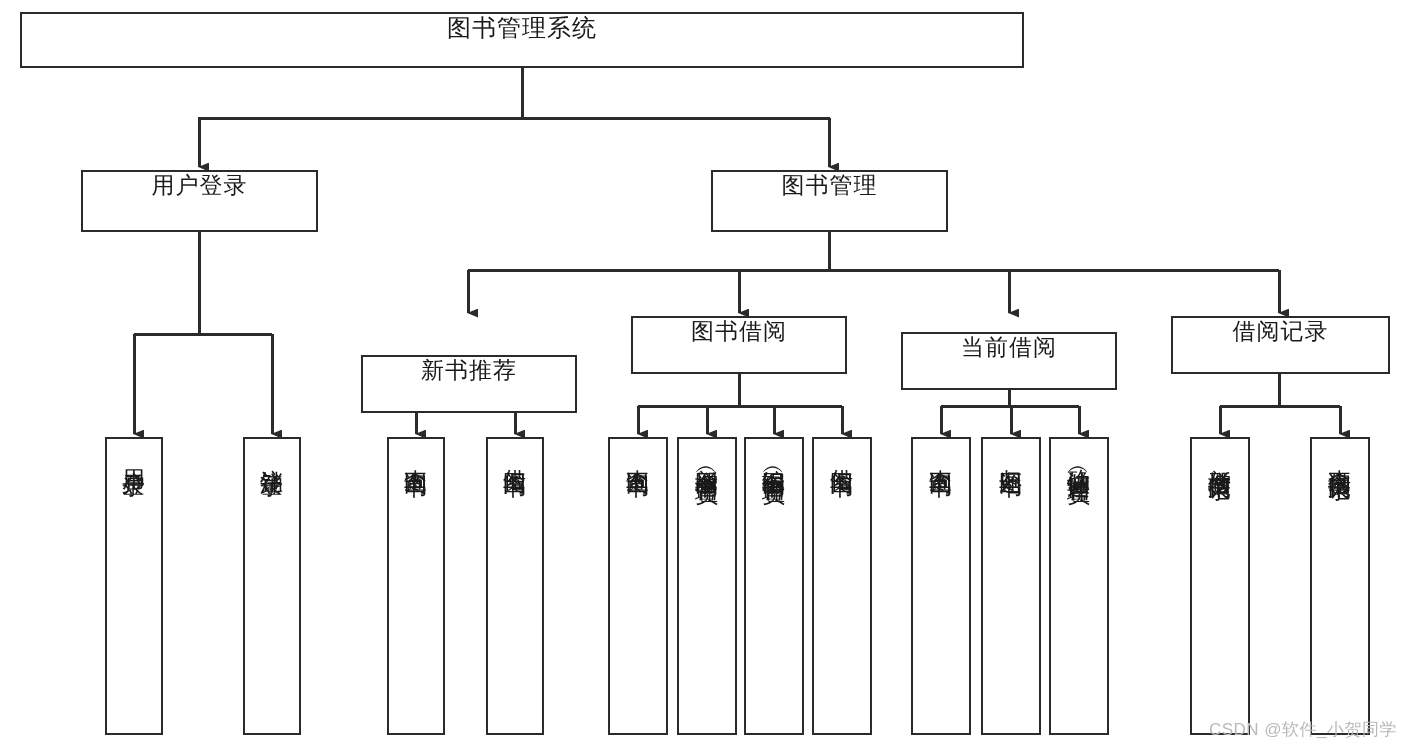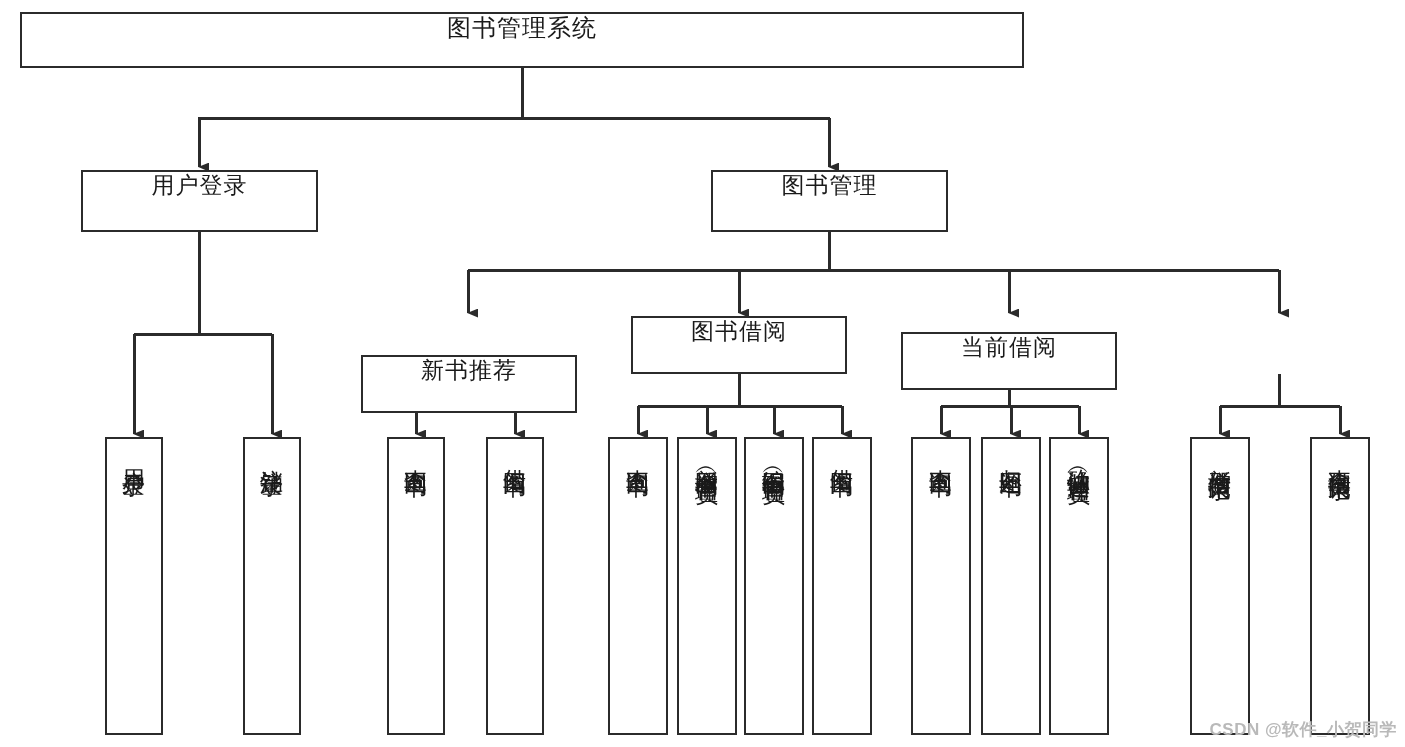--- a/index.html
+++ b/index.html
@@ -52,21 +52,20 @@
   }
   #watermark{
     position:absolute;
     right:8px;
     bottom:6px;
     font-size:17px;
     color:#b9b9b9;
     letter-spacing:0.5px;
     white-space:nowrap;
     font-family:"Liberation Sans","DejaVu Sans",sans-serif;
-    font-weight:bold;
   }
 </style>
 </head>
 <body>
 
 <div id="diagram-root">
 
   <svg id="edges" viewBox="0 0 1405 747" xmlns="http://www.w3.org/2000/svg">
     <defs>
       <marker id="arrowhead" markerWidth="9" markerHeight="11" refX="4.5" refY="10.2" orient="auto" markerUnits="userSpaceOnUse">
@@ -130,20 +129,23 @@
 
   <div class="node h" style="left:361px;top:316px;width:216px;height:58px;margin-top:39px;">
     <span class="lbl">新书推荐</span>
   </div>
   <div class="node h" style="left:631px;top:316px;width:216px;height:58px;">
     <span class="lbl">图书借阅</span>
   </div>
   <div class="node h" style="left:901px;top:316px;width:216px;height:58px;margin-top:16px;">
     <span class="lbl">当前借阅</span>
   </div>
+  <div class="node h" style="left:1171px;top:316px;width:219px;height:58px;">
+    <span class="lbl">借阅记录</span>
+  </div>
 
   <div class="node v" style="left:105px;top:437px;width:58px;height:298px;">
     <span class="lbl">用户登录</span>
   </div>
   <div class="node v" style="left:243px;top:437px;width:58px;height:298px;">
     <span class="lbl">注销登录</span>
   </div>
 
   <div class="node v" style="left:387px;top:437px;width:58px;height:298px;">
     <span class="lbl">查询图书</span>

